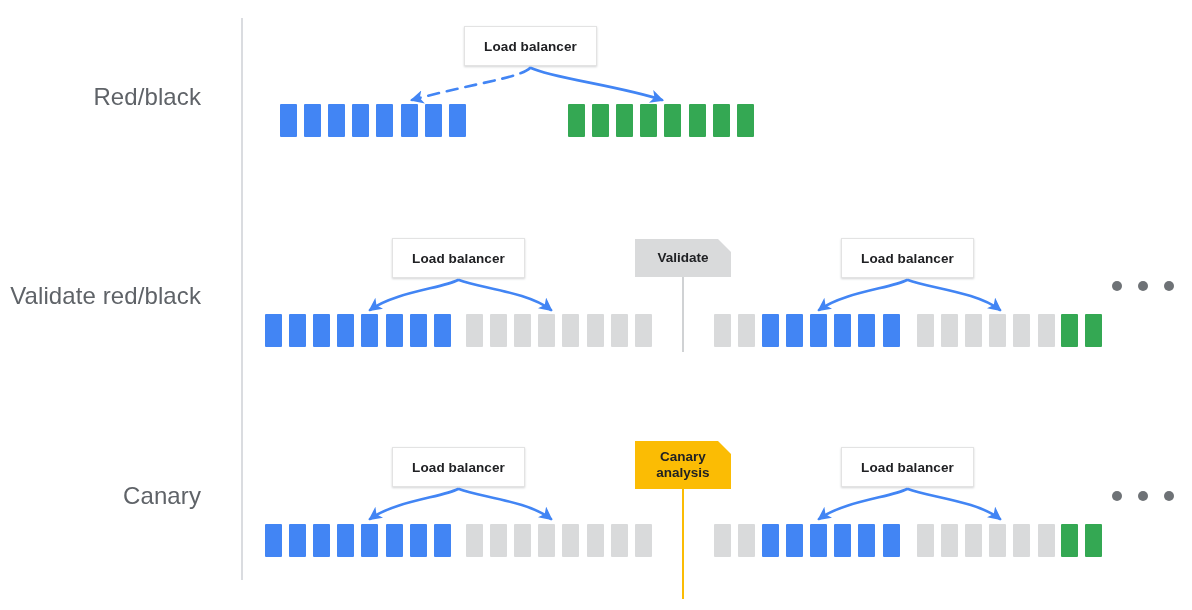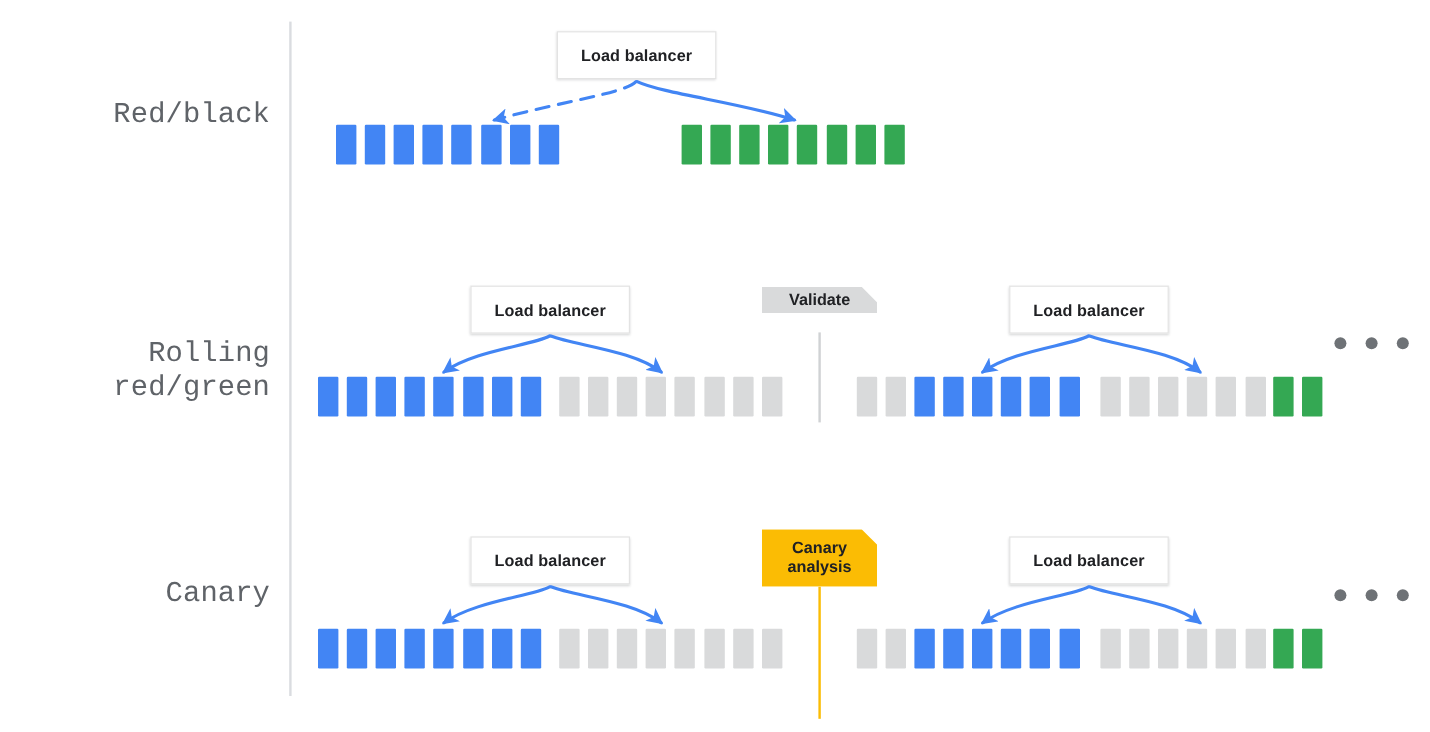--- a/index.html
+++ b/index.html
@@ -30,24 +30,23 @@
     height: 562px;
     background: #dadce0;
   }
 
   
   .row-label {
     position: absolute;
     right: 0;
     width: 100%;
     text-align: right;
-    padding-right: 16px;
+    padding-right: 40px;
     box-sizing: border-box;
     line-height: 1.18;
-    font-family: Liberation Mono, monospace;
   }
   .row-label .main {
     display: block;
     font-size: 24px;
     font-weight: 400;
     color: #5f6368;
     letter-spacing: 0.1px;
   }
   .row-label .sub {
     display: block;
@@ -147,21 +146,21 @@
 
   <div class="axis-line"></div>
 
   <div class="label-wrap" id="label-row-0">
     <div class="row-label">
       <span class="main">Red/black</span>
     </div>
   </div>
   <div class="label-wrap" id="label-row-1">
     <div class="row-label">
-      <span class="main">Rolling red/green</span>
+      <span class="main">Validate red/black</span>
     </div>
   </div>
   <div class="label-wrap" id="label-row-2">
     <div class="row-label">
       <span class="main">Canary</span>
     </div>
   </div>
 
   <div id="bars-layer">
       <div class="bar blue" style="left: 280px; top: 104px;"></div>
@@ -240,21 +239,21 @@
       <div class="bar gray" style="left: 941.1px; top: 524px;"></div>
       <div class="bar gray" style="left: 965.2px; top: 524px;"></div>
       <div class="bar gray" style="left: 989.3px; top: 524px;"></div>
       <div class="bar gray" style="left: 1013.4px; top: 524px;"></div>
       <div class="bar gray" style="left: 1037.5px; top: 524px;"></div>
       <div class="bar green" style="left: 1061px; top: 524px;"></div>
       <div class="bar green" style="left: 1085.1px; top: 524px;"></div>
     </div>
   <div id="gates-layer">
       <div class="gate" style="left: 635px; top: 239px;">
-        <div class="gate-flag" style="width: 96px; height: 22px; background: rgb(217, 218, 219); clip-path: polygon(0px 0px, calc(100% - 13px) 0px, 100% 13px, 100% 100%, 0px 100%); flex-direction: column;">Validate</div>
+        <div class="gate-flag" style="width: 96px; height: 38px; background: rgb(217, 218, 219); clip-path: polygon(0px 0px, calc(100% - 13px) 0px, 100% 13px, 100% 100%, 0px 100%); flex-direction: column;">Validate</div>
         <div class="gate-stem" style="left: 47px; top: 38px; height: 75px; background: rgb(208, 210, 212);"></div>
       </div>
       <div class="gate" style="left: 635px; top: 441px;">
         <div class="gate-flag" style="width: 96px; height: 48px; background: rgb(251, 188, 4); clip-path: polygon(0px 0px, calc(100% - 13px) 0px, 100% 13px, 100% 100%, 0px 100%); flex-direction: column;">Canary<br>analysis</div>
         <div class="gate-stem" style="left: 47px; top: 48px; height: 110px; background: rgb(251, 188, 4);"></div>
       </div>
     </div>
   <div id="lb-layer">
       <div class="lb-box" style="left: 464px; top: 26px; width: 133px; height: 40px;">Load balancer</div>
       <div class="lb-box" style="left: 392px; top: 238px; width: 133px; height: 40px;">Load balancer</div>

